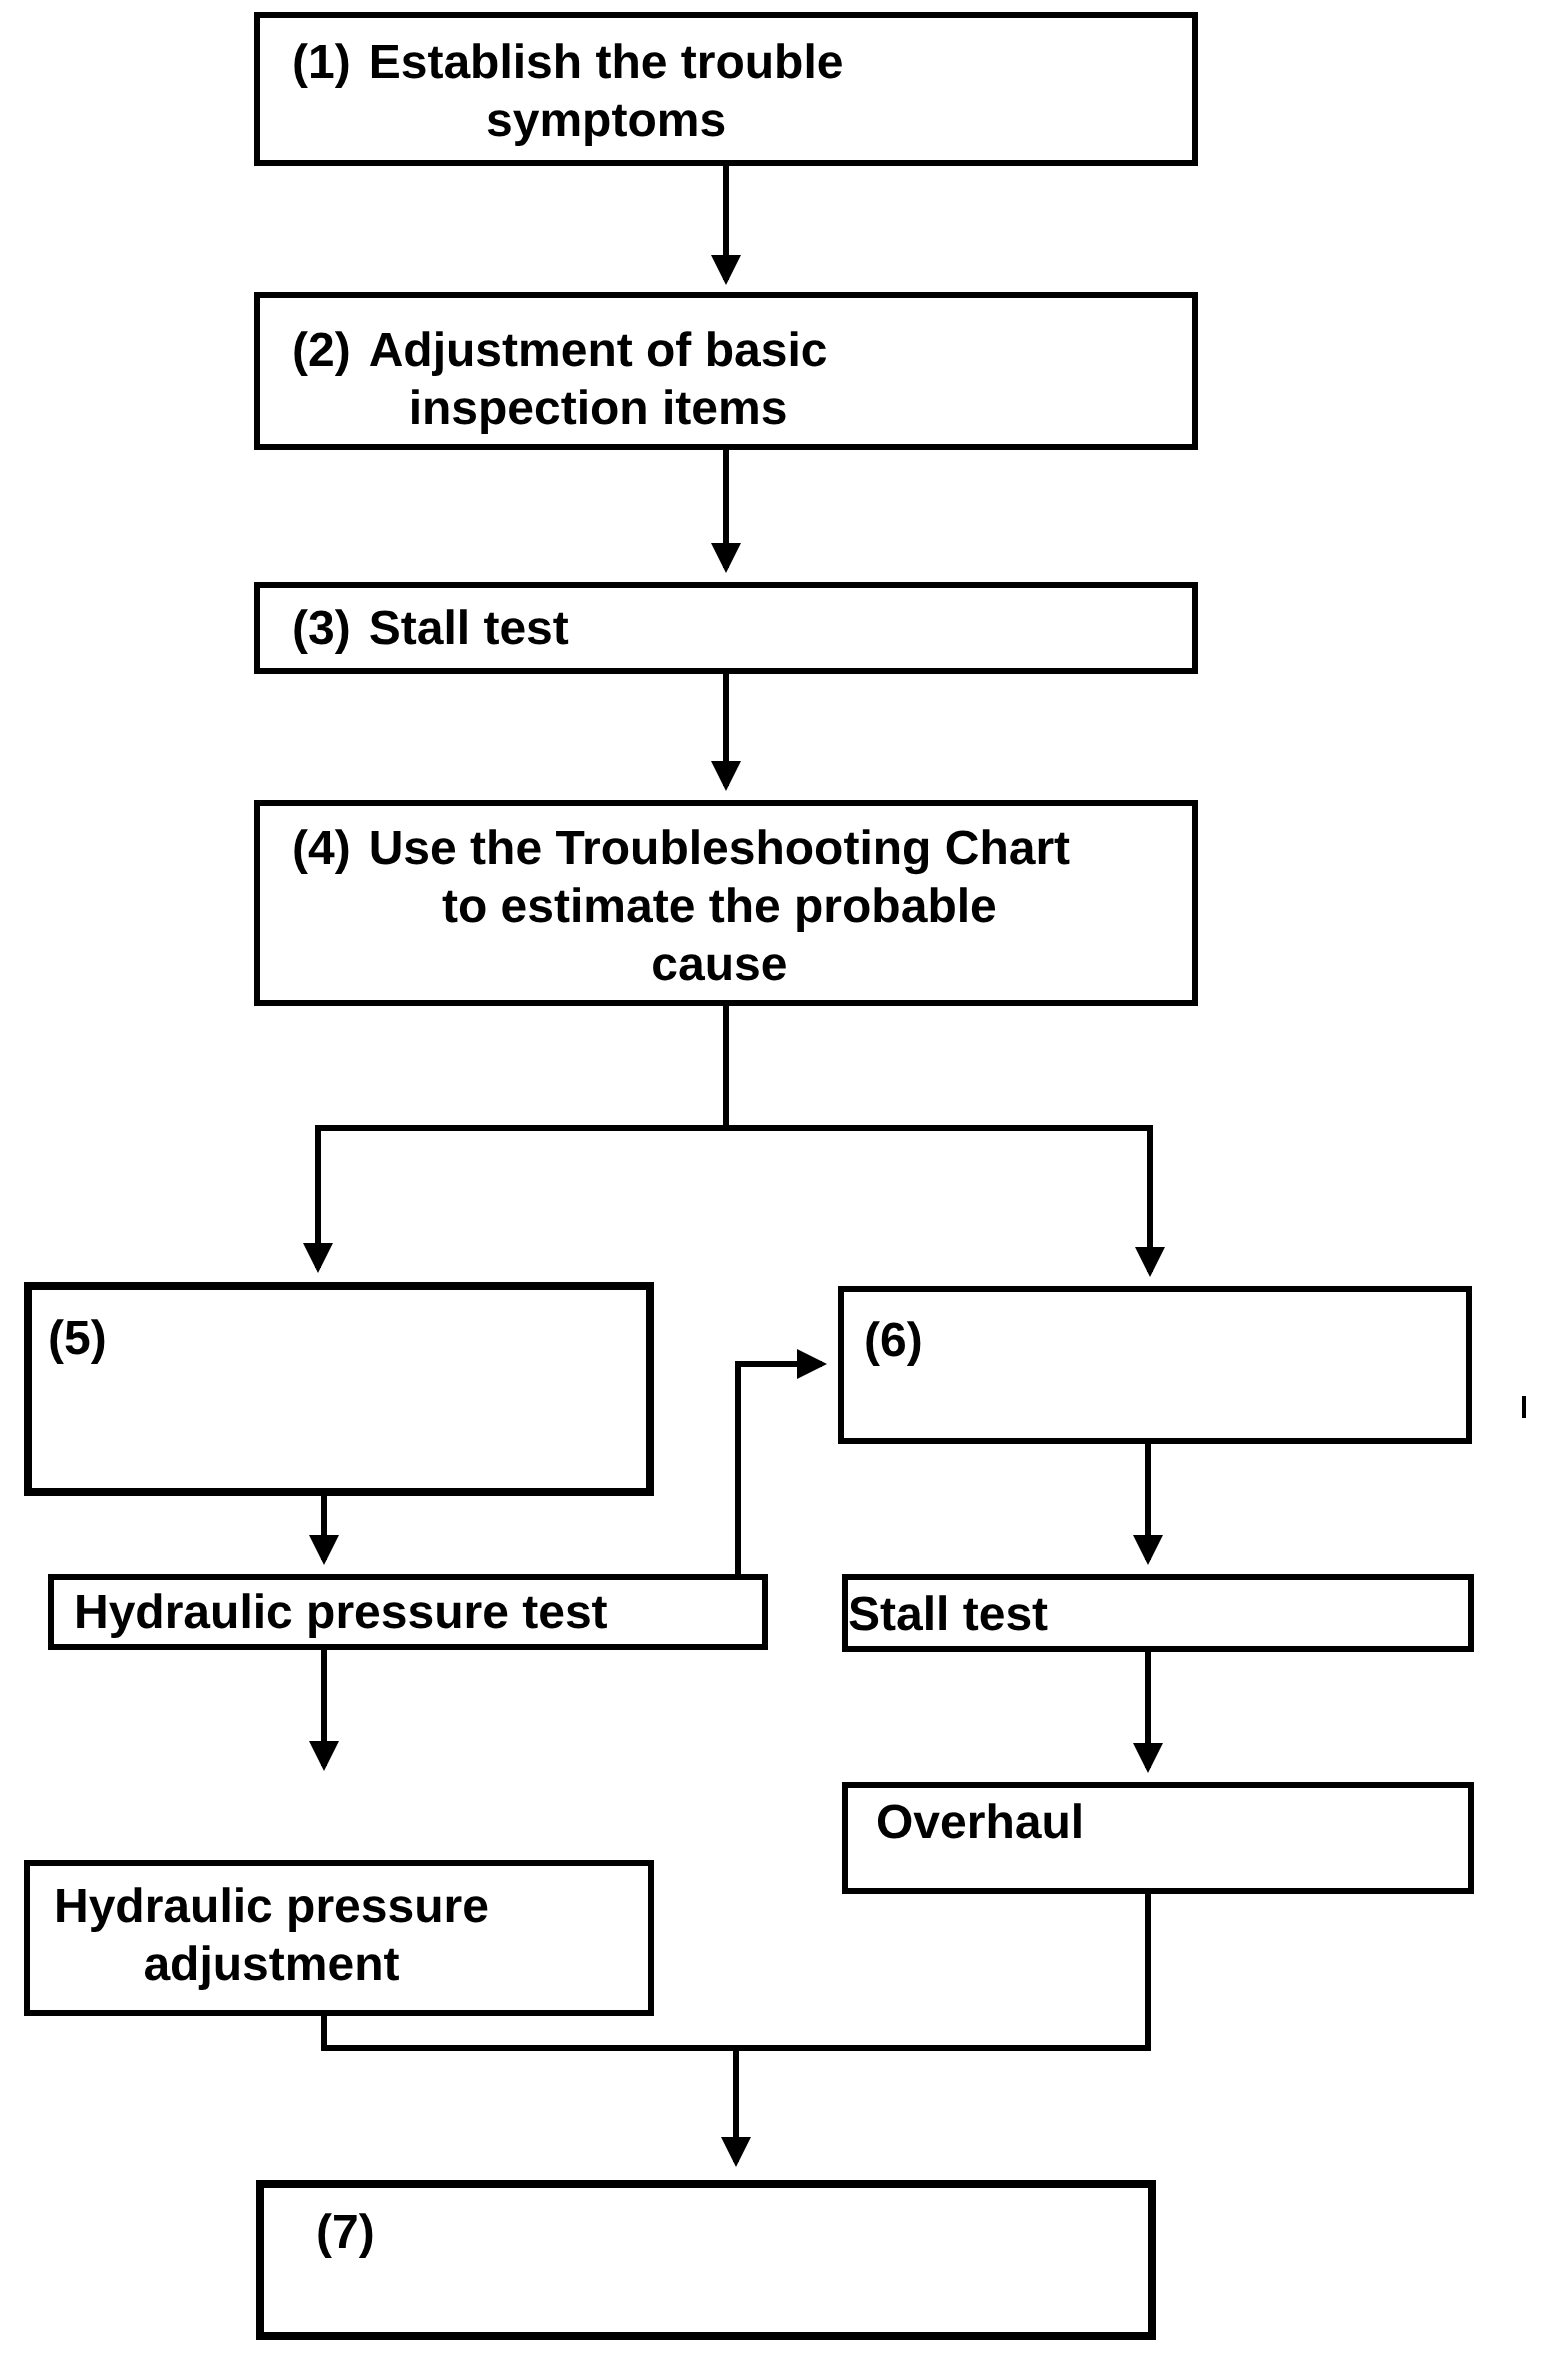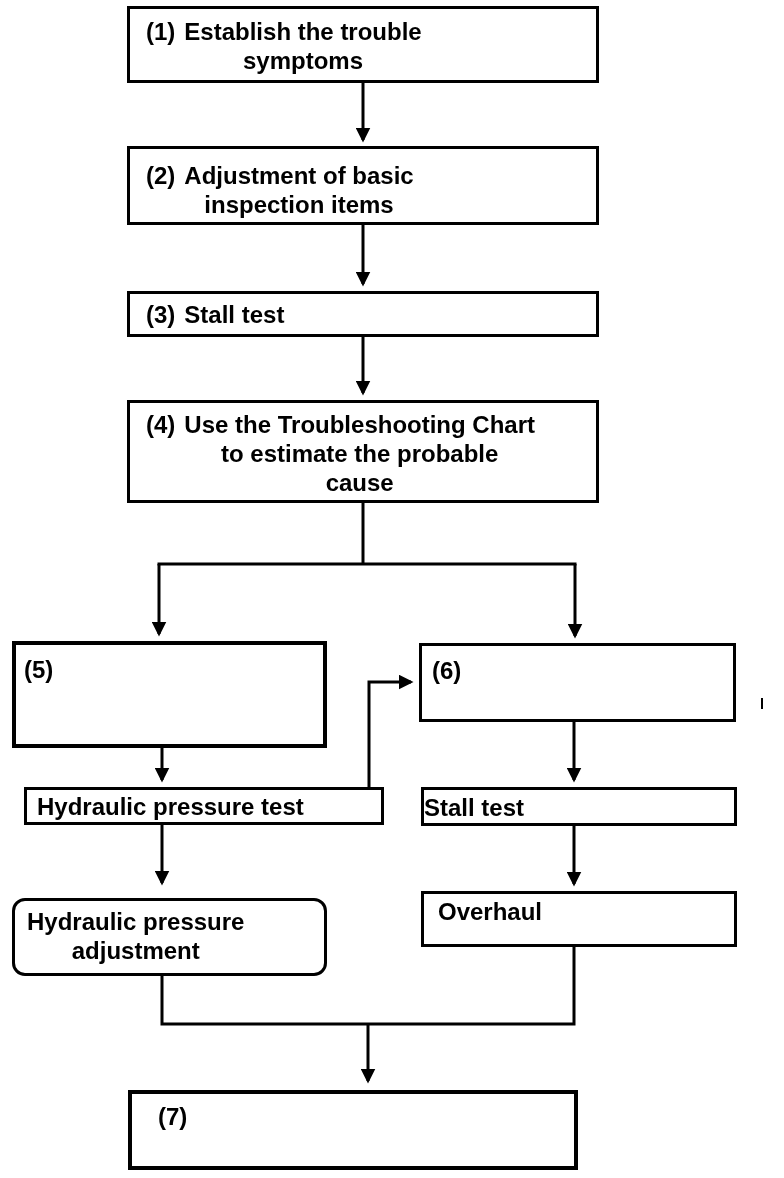--- a/index.html
+++ b/index.html
@@ -113,21 +113,21 @@
   </div>
 
   <div class="box" style="left:24px;top:787px;width:360px;height:38px;padding:2px 6px 0 10px;">
     <span class="txt">Hydraulic pressure test</span>
   </div>
 
   <div class="box" style="left:421px;top:787px;width:316px;height:39px;padding:3px 6px 0 0;">
     <span class="txt">Stall test</span>
   </div>
 
-  <div class="box" style="left:12px;top:898px;width:315px;height:78px;padding:6px 6px 0 12px;border-radius:13px;">
+  <div class="box" style="left:12px;top:930px;width:315px;height:78px;padding:6px 6px 0 12px;">
     <span class="txt">Hydraulic pressure
 adjustment</span>
   </div>
 
   <div class="box" style="left:421px;top:891px;width:316px;height:56px;padding:3px 6px 0 14px;">
     <span class="txt">Overhaul</span>
   </div>
 
   <div class="box thickborder" style="left:128px;top:1090px;width:450px;height:80px;padding:8px 8px 0 26px;">
     <span class="num">(7)</span>

